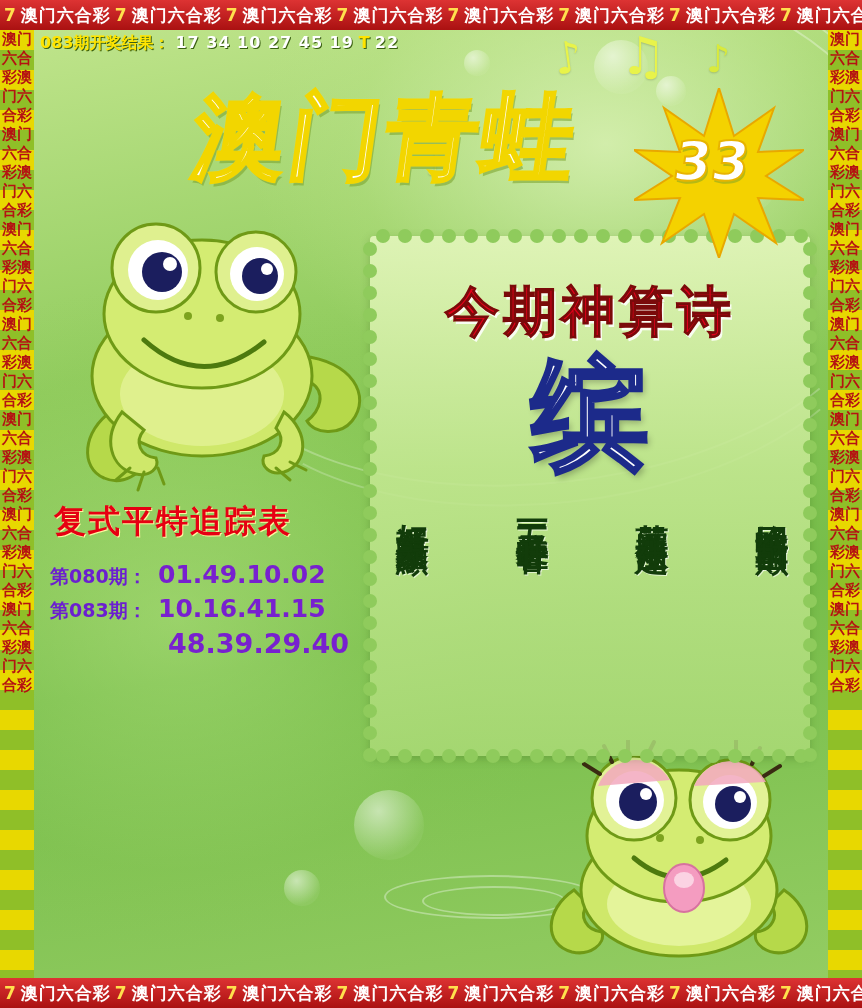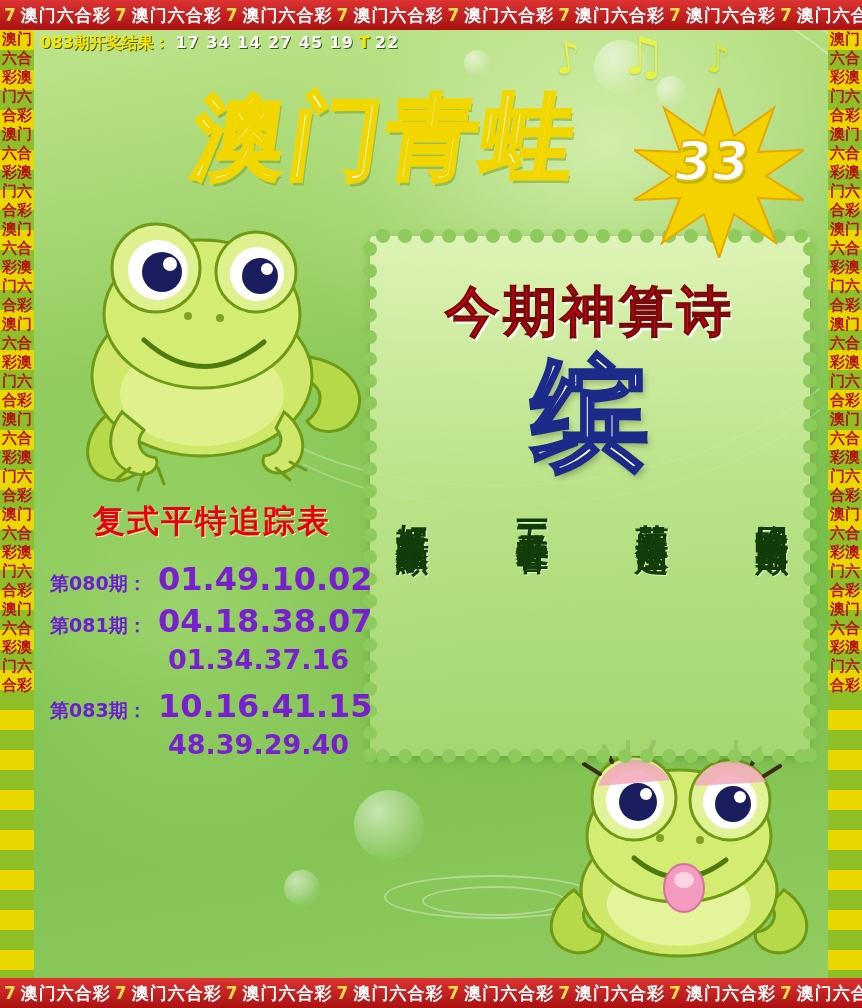--- a/index.html
+++ b/index.html
@@ -219,39 +219,38 @@
     width: 330px;
     z-index: 25;
   }
   #table-title {
     color: #e60012;
     font-size: 32px;
     font-weight: bold;
     letter-spacing: 2px;
     text-shadow: 1px 1px 0 #fff6a0;
     margin: 0 0 16px 14px;
-    text-align: center;
   }
   .row {
     margin: 0 0 4px 0;
     white-space: nowrap;
   }
   .row .lbl {
     display: inline-block;
     width: 118px;
     color: #6b1fd0;
     font-size: 19px;
     font-weight: bold;
     text-align: left;
     padding-left: 10px;
     box-sizing: border-box;
   }
   .row .nums {
     color: #7820cf;
-    font-size: 32px;
+    font-size: 25px;
     font-weight: bold;
     letter-spacing: 0px;
   }
   .row2 {
     margin: 0 0 12px 0;
     padding-left: 128px;
     color: #7820cf;
     font-size: 27px;
     font-weight: bold;
     white-space: nowrap;
@@ -517,24 +516,20 @@
         <div class="perf" style="top: 512px; left: 433px;"></div>
       </div>
 
     <div id="table-block">
       <div id="table-title">复式平特追踪表</div>
 
       <div>
         <div class="row"><span class="lbl">第080期：</span><span class="nums">01.49.10.02</span></div>
       </div>
       <div>
-        <div class="row"><span class="lbl">第081期：</span><span class="nums">04.18.38.07</span></div>
-        <div class="row2">01.34.37.16</div>
-      </div>
-      <div>
       </div>
       <div>
         <div class="row"><span class="lbl">第083期：</span><span class="nums">10.16.41.15</span></div>
         <div class="row2">48.39.29.40</div>
       </div>
       <div>
       </div>
     </div>
 
     <svg id="frog-right" viewBox="0 0 290 235">
@@ -564,17 +559,17 @@
         <ellipse cx="150" cy="148" rx="20" ry="24" fill="#f49cc0" stroke="#d7729f" stroke-width="2"></ellipse>
         <ellipse cx="150" cy="140" rx="10" ry="8" fill="#fbd3e3"></ellipse>
         <circle cx="126" cy="98" r="4" fill="#7da31e"></circle>
         <circle cx="166" cy="100" r="4" fill="#7da31e"></circle>
       </g>
     </svg>
     <div class="ripple" style="left:350px; top:845px; width:210px; height:40px;"></div>
     <div class="ripple" style="left:388px; top:856px; width:140px; height:26px;"></div>
 
     <div id="result-line">
-      <span class="rl-label">083期开奖结果：</span><span class="rl-nums">17 34 14 27 45 19</span><span class="rl-sp" style="margin:0 5px;">T</span><span class="rl-nums" style="margin-left:0;">22</span>
+      <span class="rl-label">083期开奖结果：</span><span class="rl-nums">17 34 10 27 45 19</span><span class="rl-sp" style="margin:0 5px;">T</span><span class="rl-nums" style="margin-left:0;">22</span>
     </div>
 
   </div>
 </div>
 
 </body></html>

